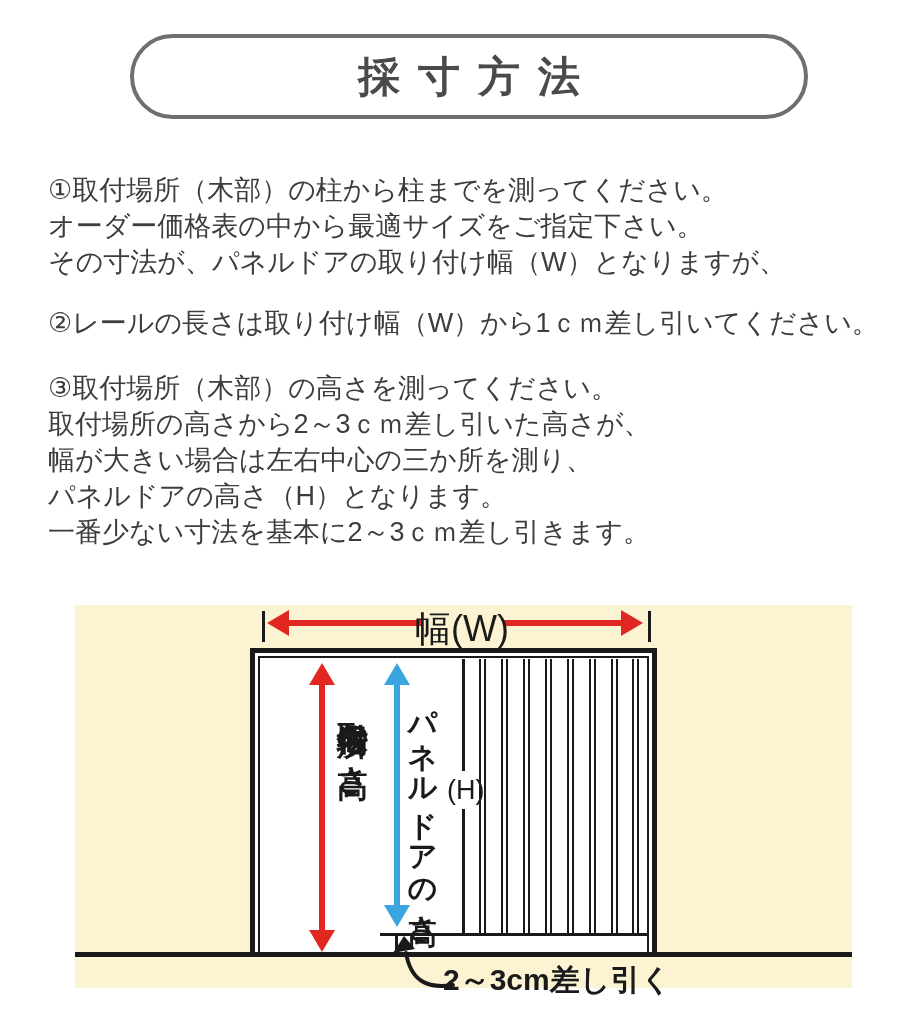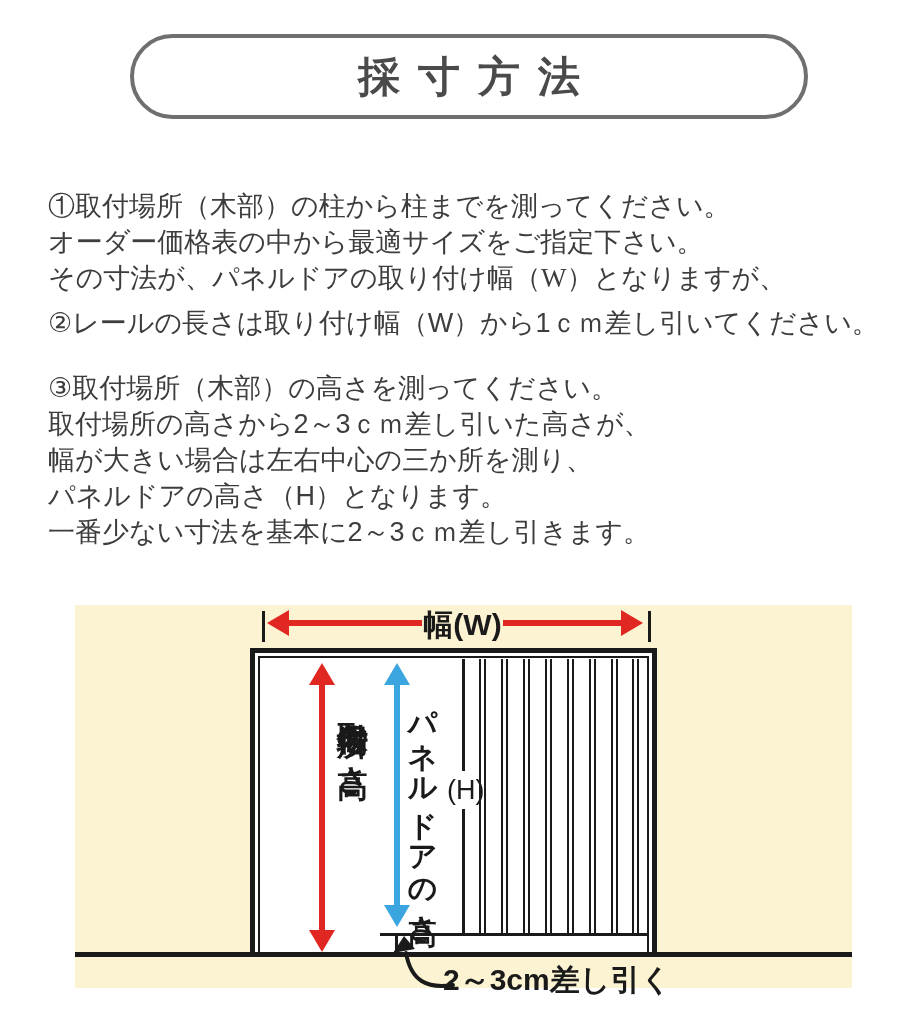--- a/index.html
+++ b/index.html
@@ -22,21 +22,21 @@
     border:4px solid var(--title-border);border-radius:46px;
     display:flex;align-items:center;justify-content:center;background:#fff;
   }
   .title-banner span{
     font-size:42px;font-weight:bold;color:var(--title-text);
     letter-spacing:18px;text-indent:18px;white-space:nowrap;
   }
 
   
   .para{position:absolute;left:48px;color:var(--text);font-size:27px;line-height:36px;white-space:nowrap;}
-  #para-1{top:188px;font-family:Liberation Serif, serif;}
+  #para-1{top:172px;}
   #para-2{top:305px;}
   #para-3{top:370px;}
 
   
   #diagram{position:absolute;left:75px;top:605px;width:777px;height:383px;background:var(--background);}
   #diagram *{position:absolute;}
 
   .floor-line{left:0;top:347px;width:777px;height:5px;background:var(--line);}
 
   .door-frame{left:175px;top:43px;width:407px;height:304px;background:#fff;
@@ -47,22 +47,22 @@
   
   .tick{top:6px;width:3px;height:31px;background:var(--line);}
   .tick-left{left:187px;}
   .tick-right{left:573px;}
   .w-shaft{top:15px;height:6px;background:var(--red-arrow);}
   .w-shaft-left{left:212px;width:135px;}
   .w-shaft-right{left:428px;width:120px;}
   .w-head{top:5px;width:0;height:0;border-top:13px solid transparent;border-bottom:13px solid transparent;}
   .w-head-left{left:192px;border-right:22px solid var(--red-arrow);}
   .w-head-right{left:546px;border-left:22px solid var(--red-arrow);}
-  .width-label{left:340px;top:0;width:95px;text-align:center;
-    font-size:30px;font-weight:bold;color:var(--line);white-space:nowrap;}
+  .width-label{left:340px;top:0;width:95px;
+    font-size:36px;font-weight:normal;color:var(--line);white-space:nowrap;}
 
   
   .v-shaft{width:6px;}
   .v-head{width:0;height:0;border-left:13px solid transparent;border-right:13px solid transparent;}
   .red-shaft{left:244px;top:76px;height:250px;background:var(--red-arrow);}
   .red-head-top{left:234px;top:58px;border-bottom:22px solid var(--red-arrow);}
   .red-head-bottom{left:234px;top:325px;border-top:22px solid var(--red-arrow);}
   .blue-shaft{left:319px;top:76px;height:226px;background:var(--blue-arrow);}
   .blue-head-top{left:309px;top:58px;border-bottom:22px solid var(--blue-arrow);}
   .blue-head-bottom{left:309px;top:300px;border-top:22px solid var(--blue-arrow);}

